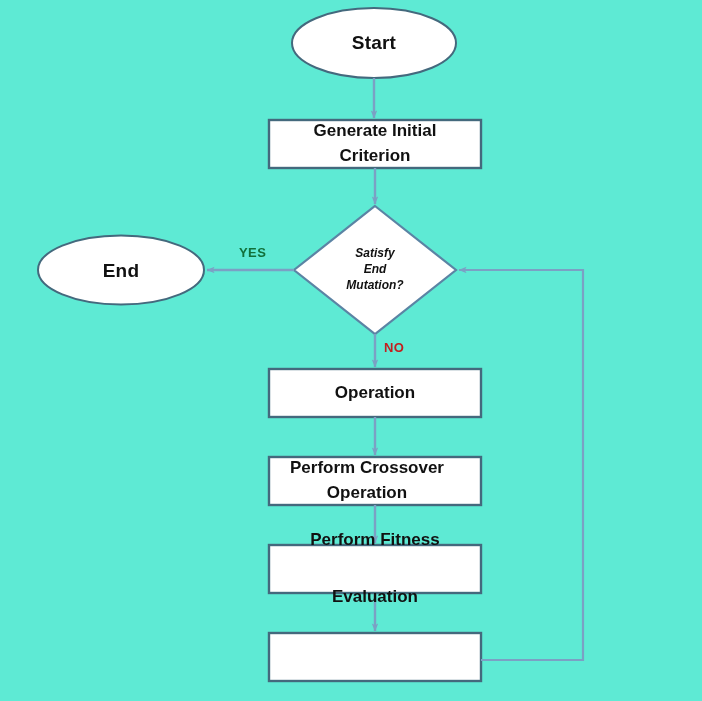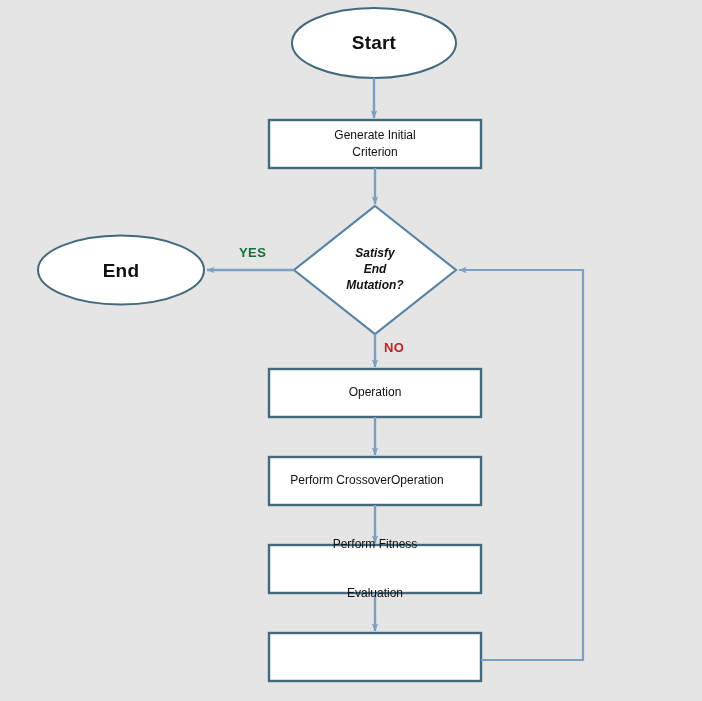--- a/index.html
+++ b/index.html
@@ -7,21 +7,21 @@
     padding: 0;
     background: #ffffff;
   }
   body {
     font-family: "Liberation Sans", sans-serif;
   }
   #flowchart-canvas {
     position: relative;
     width: 702px;
     height: 701px;
-    background: #e5e5e5;
+    background: #5eead4;
     overflow: hidden;
   }
   #flow-svg {
     position: absolute;
     left: 0;
     top: 0;
     width: 702px;
     height: 701px;
   }
   .node-label {
@@ -32,22 +32,22 @@
     text-align: center;
     color: #111111;
     pointer-events: none;
   }
   .label-terminator {
     font-size: 19px;
     font-weight: bold;
     letter-spacing: 0.2px;
   }
   .label-process {
-    font-size: 12px;
-    font-weight: normal;
+    font-size: 17px;
+    font-weight: bold;
     line-height: 1.45;
     align-items: center;
   }
   .label-decision {
     font-size: 12px;
     font-weight: bold;
     line-height: 1.33;
     font-style: italic;
   }
   .edge-label {
@@ -120,21 +120,21 @@
   </div>
 
   <div class="node-label label-terminator" style="left:38px; top:236px; width:166px; height:69px;">
     <span>End</span>
   </div>
 
   <div class="node-label label-process" style="left:269px; top:369px; width:212px; height:48px; flex-direction:column;">
     <span>Operation</span>
   </div>
 
-  <div class="node-label label-process" style="left:269px; top:457px; width:196px; height:48px; flex-direction:row;">
+  <div class="node-label label-process" style="left:269px; top:457px; width:196px; height:48px; flex-direction:column;">
     <span>Perform Crossover</span>
     <span>Operation</span>
   </div>
 
   <div class="node-label label-process" style="left:269px; top:545px; width:212px; height:48px; flex-direction:column;gap:32px;">
     <span>Perform Fitness</span>
     <span>Evaluation</span>
   </div>
 
   <div class="node-label label-process" style="left:265px; top:633px; width:220px; height:48px; flex-direction:column;">

